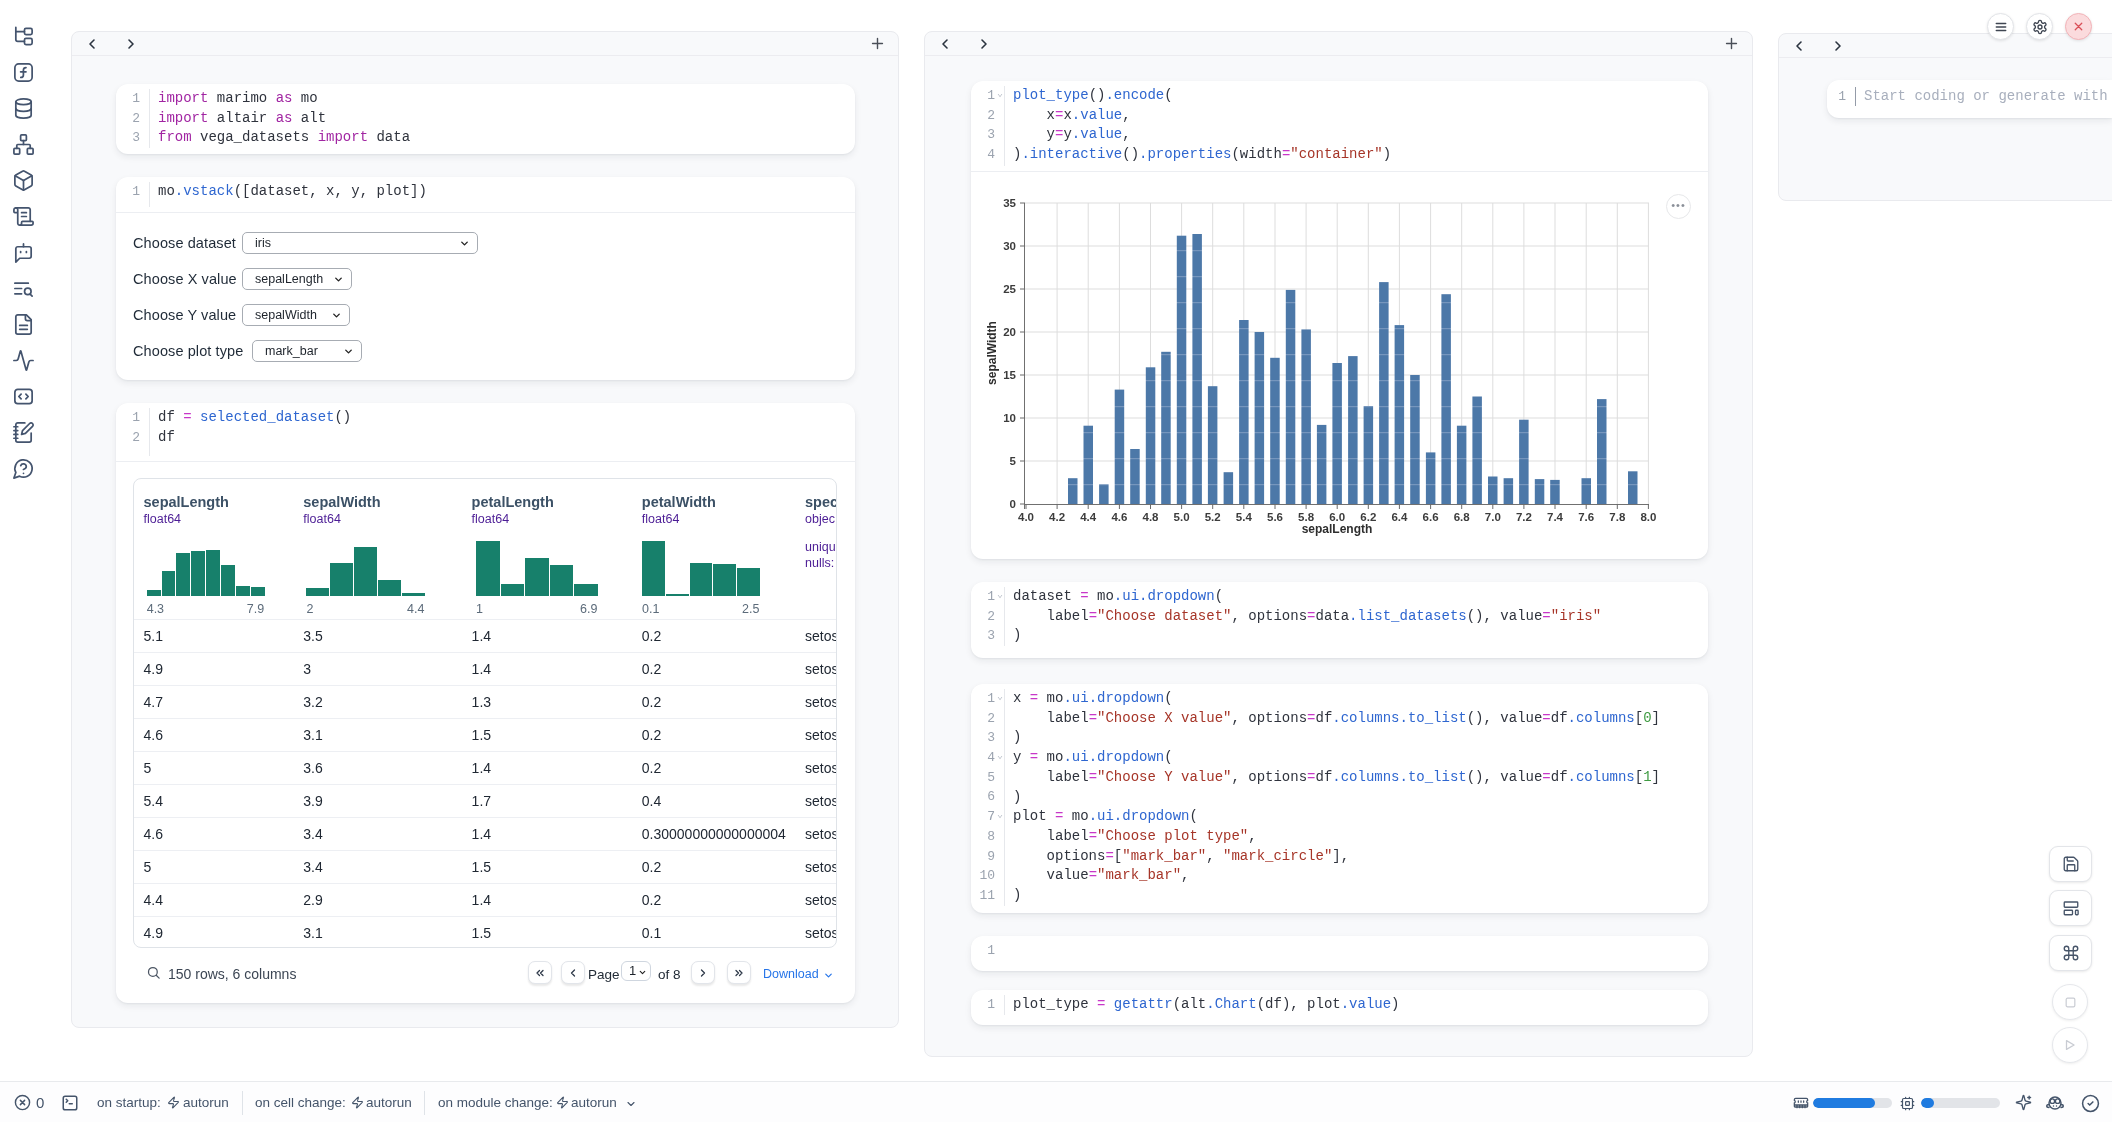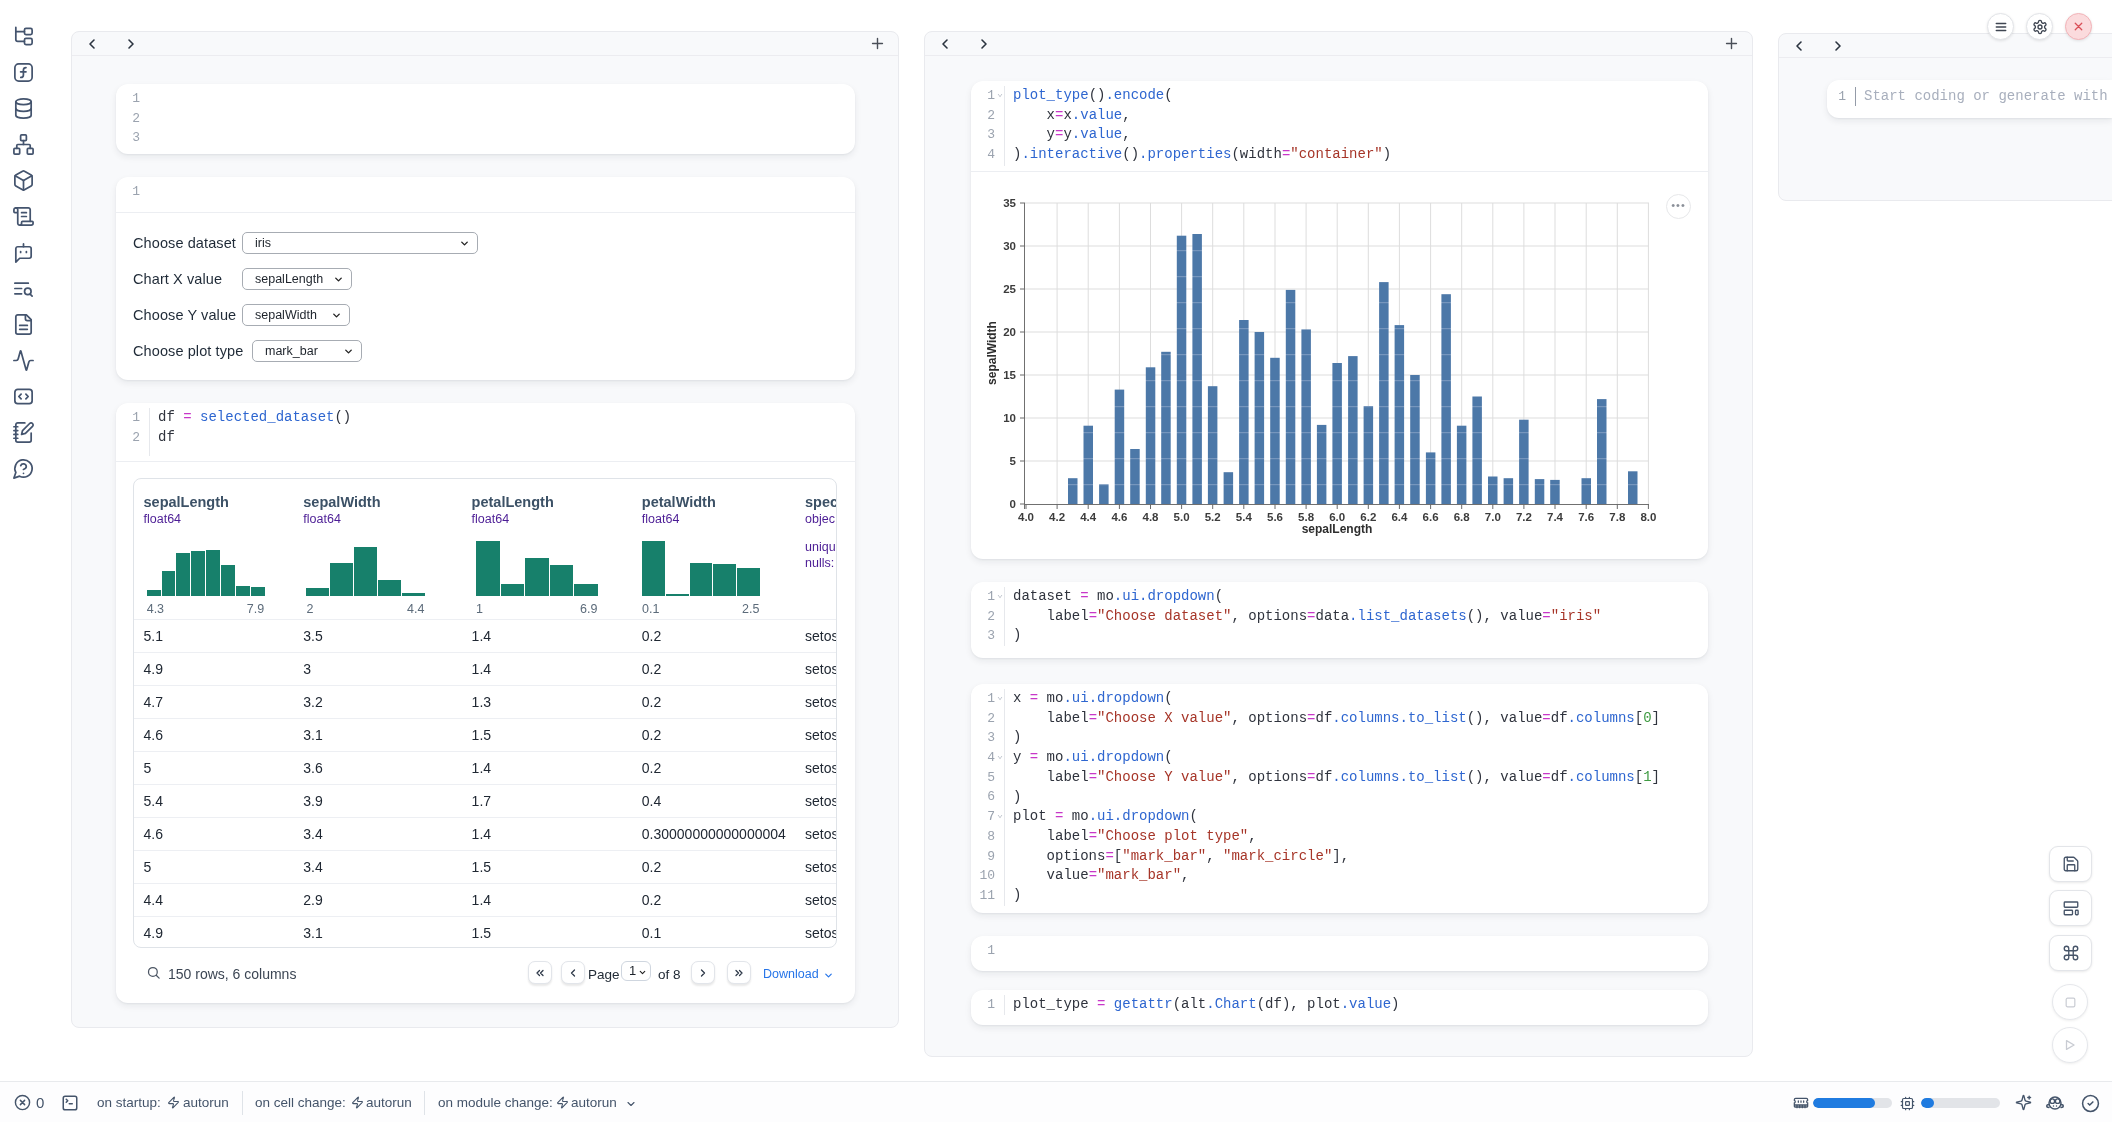--- a/index.html
+++ b/index.html
@@ -151,35 +151,39 @@
         </svg>
   <svg class="pch" style="left:51px" viewBox="0 0 24 24" fill="none" stroke="currentColor" stroke-width="2.4" stroke-linecap="round" stroke-linejoin="round">
           <path d="M9 6l6 6-6 6"></path>
         </svg>
  </div>
 </div>
 
 <div class="cell" style="left:116px;top:84px;width:739px;height:70px">
  <div class="code">
   <div class="gut">1<br>2<br>3</div>
+  <div class="src"><span class="k">import</span> marimo <span class="k">as</span> mo
+<span class="k">import</span> altair <span class="k">as</span> alt
+<span class="k">from</span> vega_datasets <span class="k">import</span> data</div>
  </div>
 </div>
 
 <div class="cell" style="left:116px;top:177px;width:739px;height:203px">
  <div class="code" style="border-bottom:1px solid #eceef2;height:36px">
   <div class="gut">1</div>
+  <div class="src">mo<span class="f">.vstack</span>([dataset, x, y, plot])</div>
  </div>
  <div class="drow" style="left:17px;top:55px">
         <span class="dlab">Choose dataset</span>
       </div>
  <div class="dsel" style="left:126px;top:55px;width:236px">iris<svg width="11" height="11" viewBox="0 0 24 24" fill="none" stroke="#222" stroke-width="3" stroke-linecap="round" stroke-linejoin="round">
           <path d="M6 9l6 6 6-6"></path>
         </svg></div>
  <div class="drow" style="left:17px;top:91px">
-        <span class="dlab">Chart X value</span>
+        <span class="dlab">Choose X value</span>
       </div>
  <div class="dsel" style="left:126px;top:91px;width:110px">sepalLength<svg width="11" height="11" viewBox="0 0 24 24" fill="none" stroke="#222" stroke-width="3" stroke-linecap="round" stroke-linejoin="round">
           <path d="M6 9l6 6 6-6"></path>
         </svg></div>
  <div class="drow" style="left:17px;top:127px">
         <span class="dlab">Choose Y value</span>
       </div>
  <div class="dsel" style="left:126px;top:127px;width:108px">sepalWidth<svg width="11" height="11" viewBox="0 0 24 24" fill="none" stroke="#222" stroke-width="3" stroke-linecap="round" stroke-linejoin="round">
           <path d="M6 9l6 6 6-6"></path>
         </svg></div>

